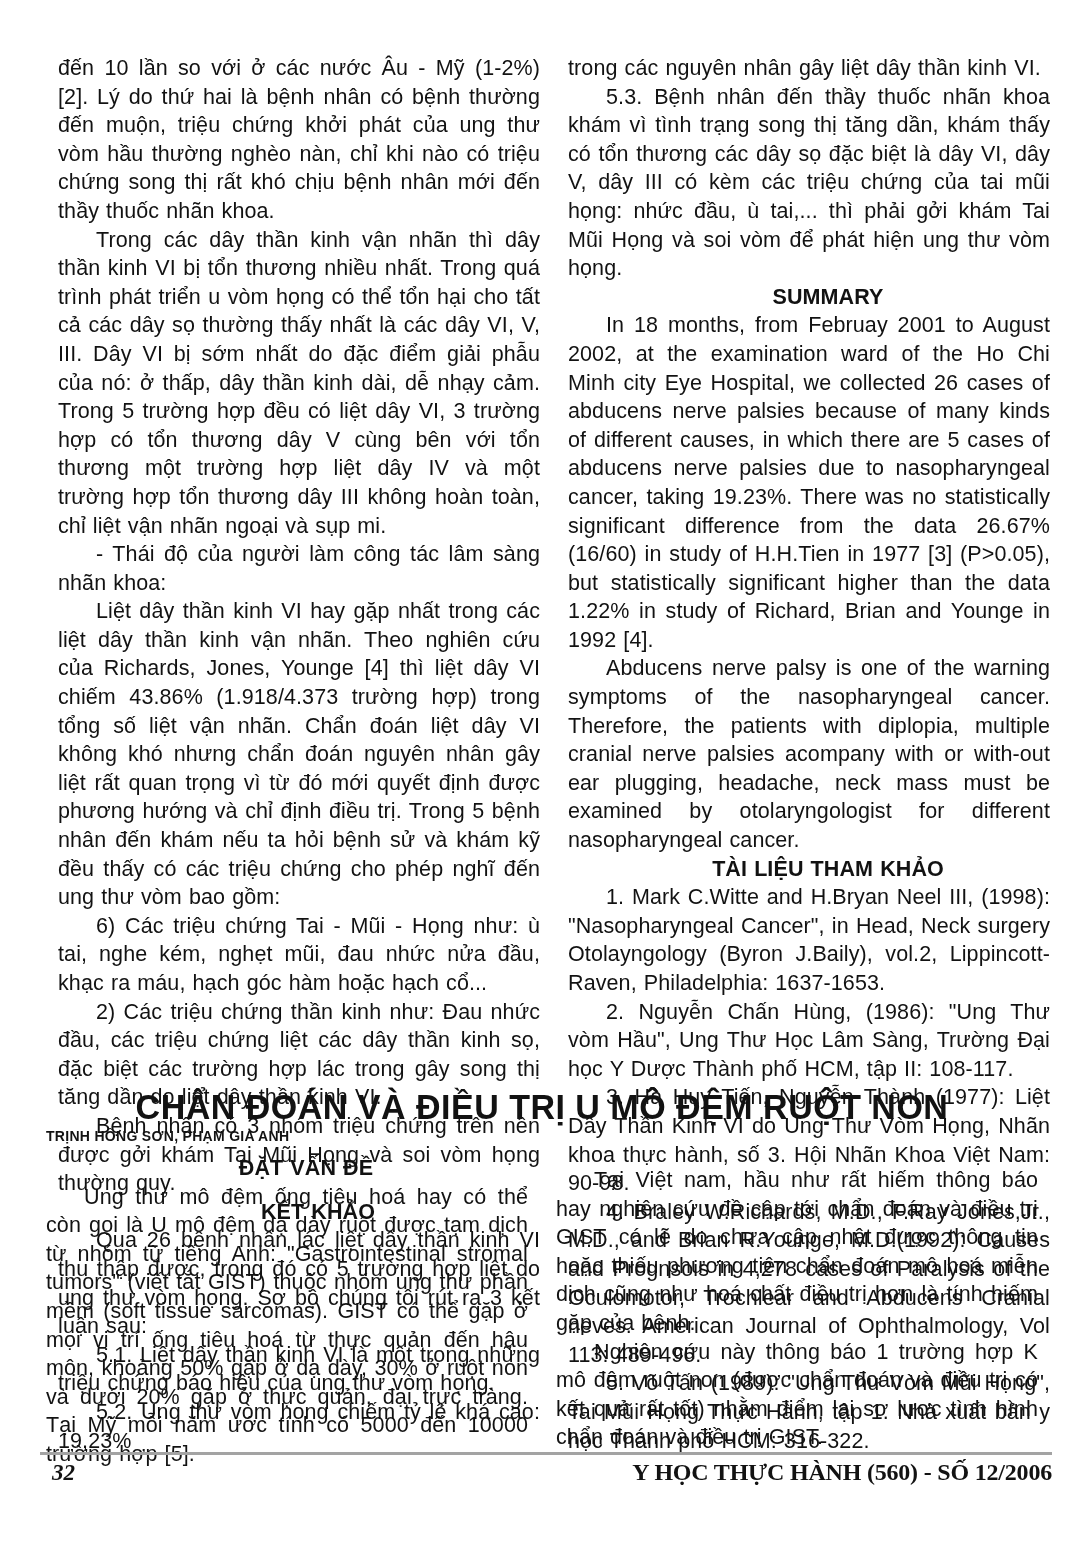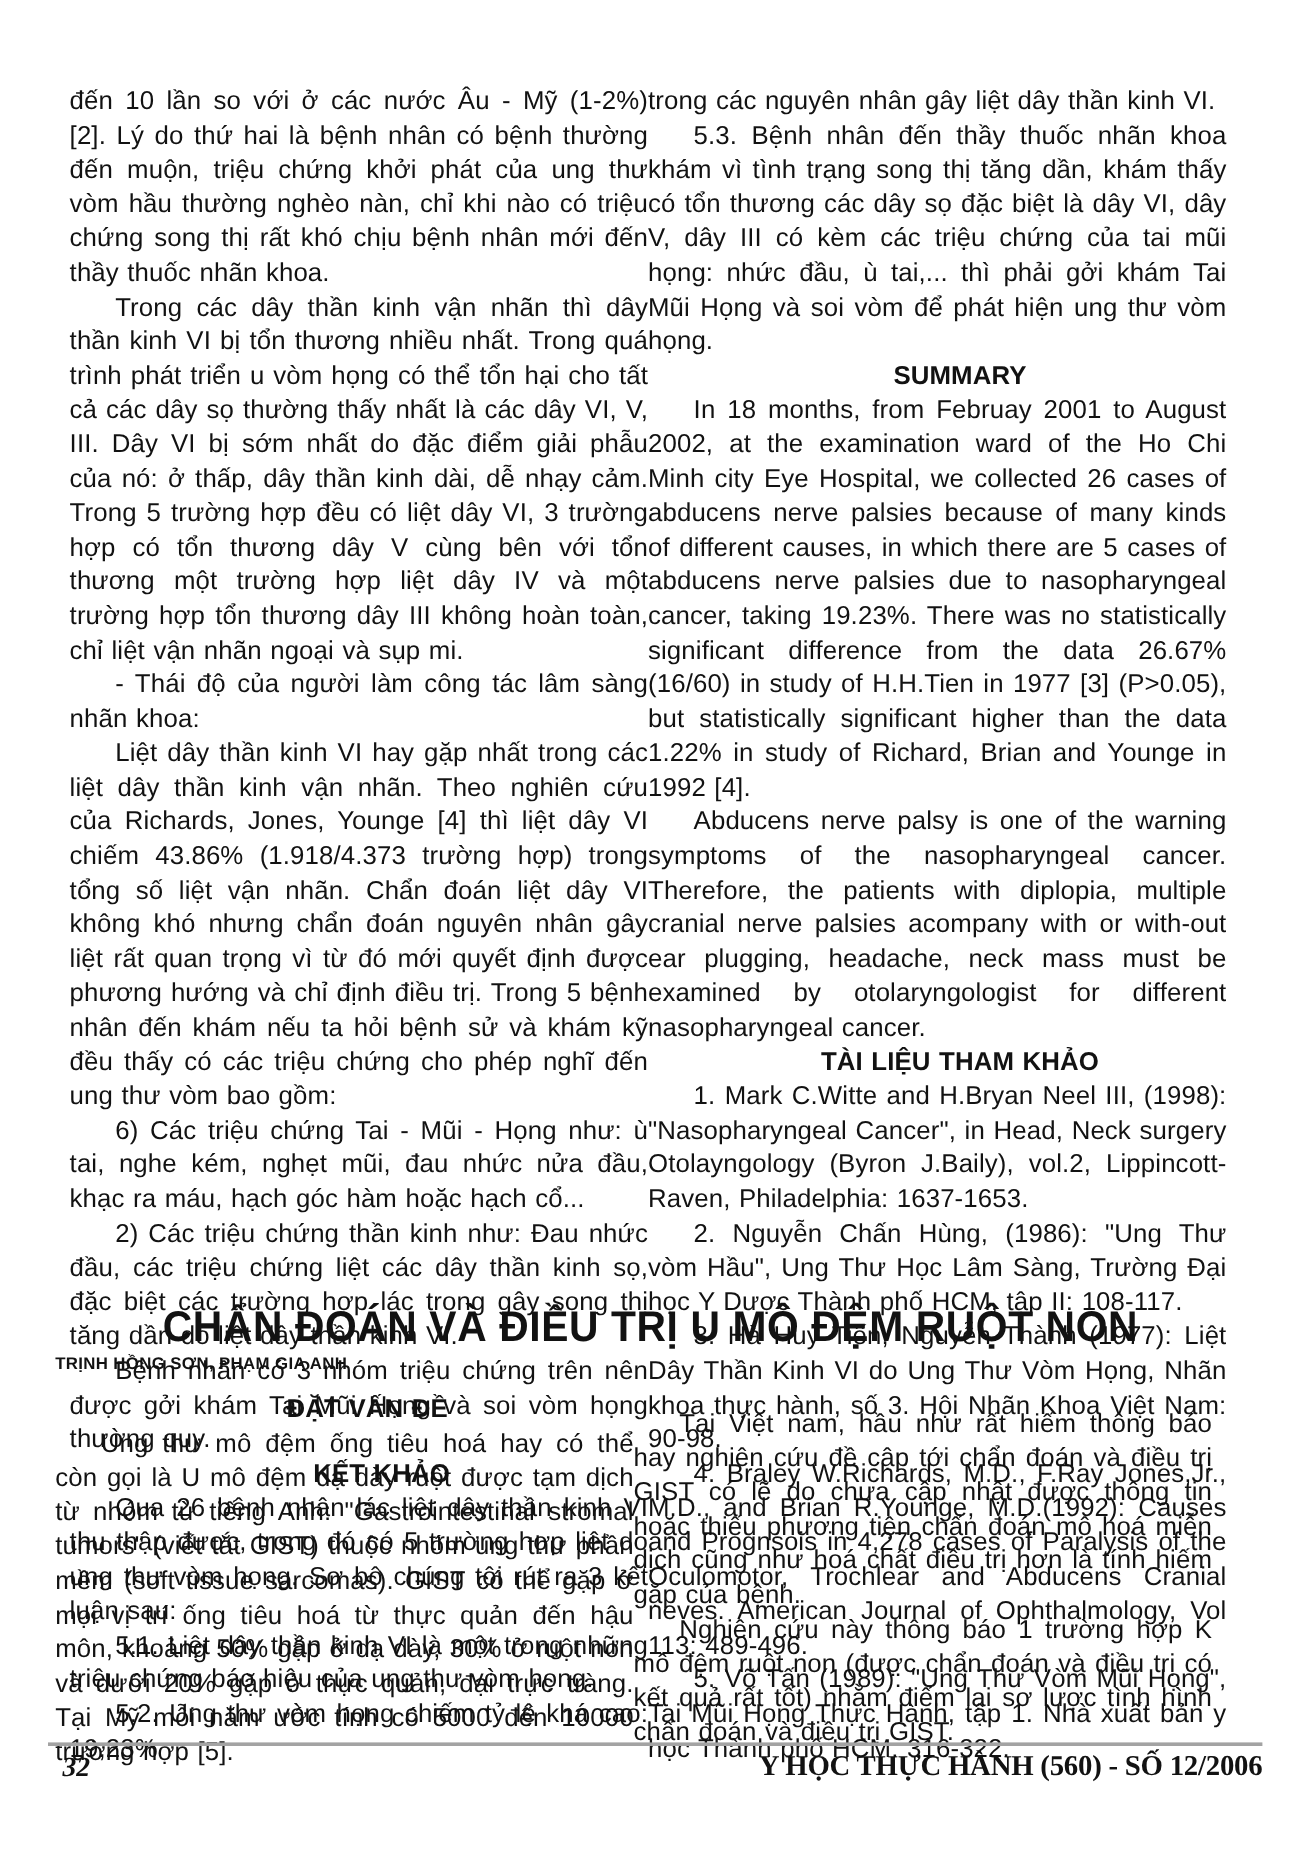--- a/index.html
+++ b/index.html
@@ -21,21 +21,21 @@
     background: #fff;
   }
   .article1 {
     position: absolute;
     top: 54px;
     left: 58px;
     width: 992px;
   }
   .cols {
     display: flex;
-    margin-top: 16px;
+    gap: 28px;
   }
   .col {
     width: 482px;
   }
   .p {
     margin: 0;
     font-size: 21.5px;
     line-height: 28.6px;
     text-align: justify;
     text-indent: 38px;

